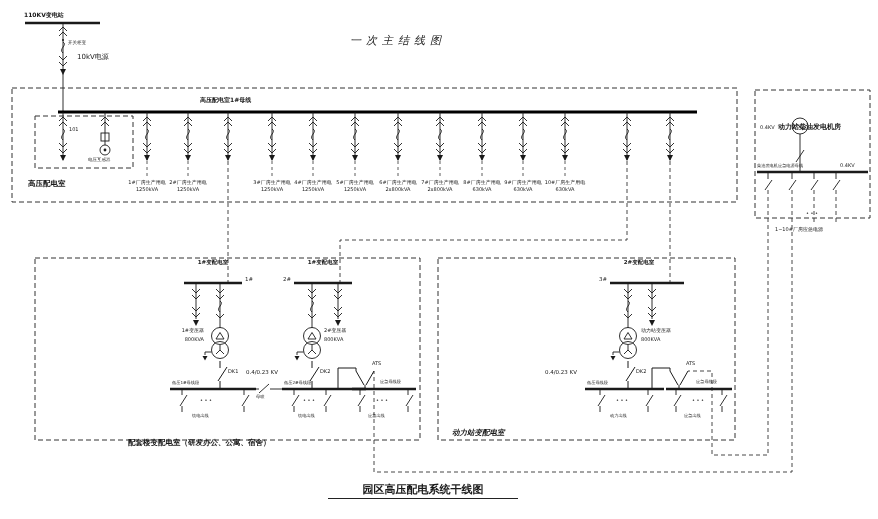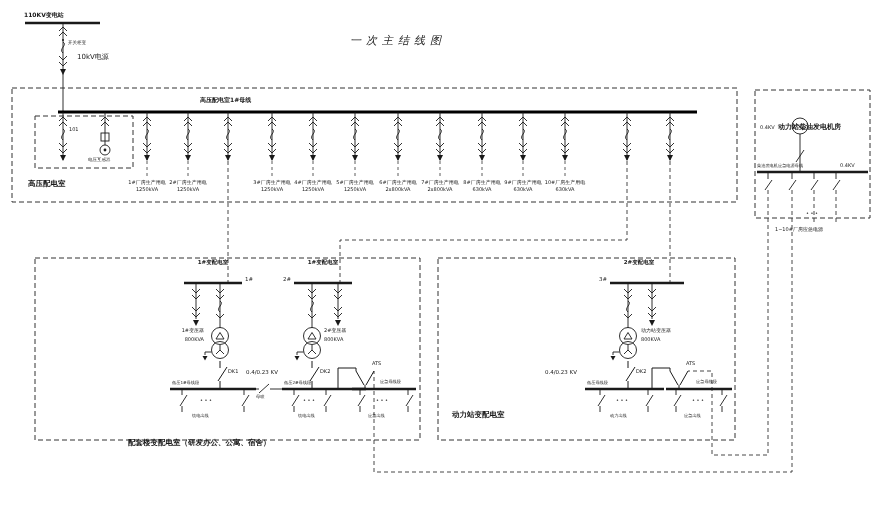--- a/index.html
+++ b/index.html
@@ -304,23 +304,24 @@
   <div class="lbl t5" style="left:641px;top:336px;">800KVA</div>
   <div class="lbl t5" style="left:636px;top:368px;">DK2</div>
   <div class="lbl t55" style="left:545px;top:369px;">0.4/0.23 KV</div>
   <div class="lbl t42" style="left:587px;top:380px;">低压母线段</div>
   <div class="lbl dots" style="left:616px;top:397px;">•••</div>
   <div class="lbl t42" style="left:610px;top:413px;">动力出线</div>
   <div class="lbl t5" style="left:686px;top:360px;">ATS</div>
   <div class="lbl t42" style="left:696px;top:379px;">应急母线段</div>
   <div class="lbl dots" style="left:692px;top:397px;">•••</div>
   <div class="lbl t42" style="left:684px;top:413px;">应急出线</div>
-  <div class="lbl t75 b" style="left:452px;top:410px;">动力站变配电室</div>
+  <div class="lbl t75 b" style="left:452px;top:428px;font-style:italic;">动力站变配电室</div>
 
   <div class="lbl t7 b" style="left:778px;top:95px;margin-top:28px;">动力站柴油发电机房</div>
   <div class="lbl t5" style="left:760px;top:124px;">0.4KV</div>
   <div class="lbl t42" style="left:757px;top:163px;">柴油发电机应急电源母线</div>
   <div class="lbl t5" style="left:840px;top:162px;">0.4KV</div>
   <div class="lbl dots" style="left:806px;top:210px;">•••</div>
   <div class="lbl t5" style="left:775px;top:226px;">1~10#厂房应急电源</div>
 
+  <div class="lbl footer-title c" style="left:328px;top:483px;width:190px;">园区高压配电系统干线图</div>
 
 </div>
 
 </body></html>

